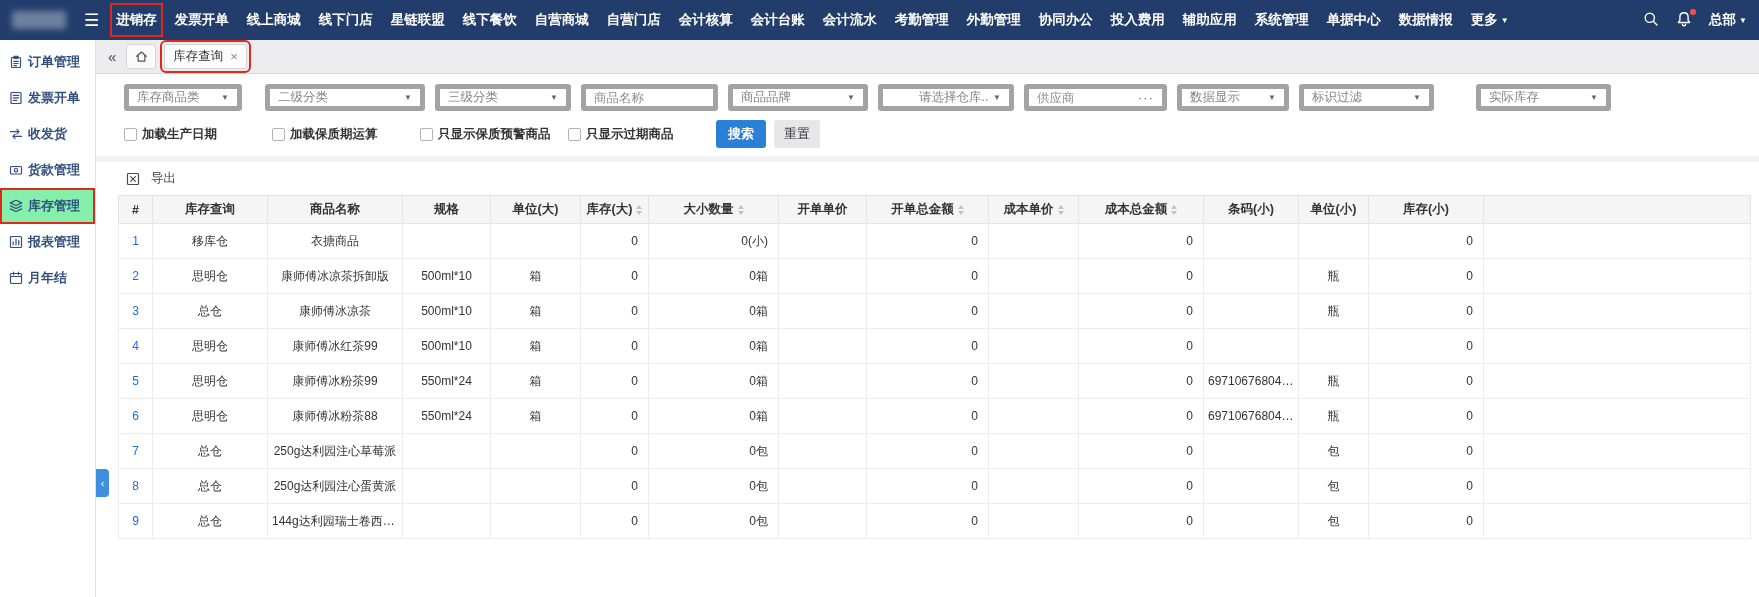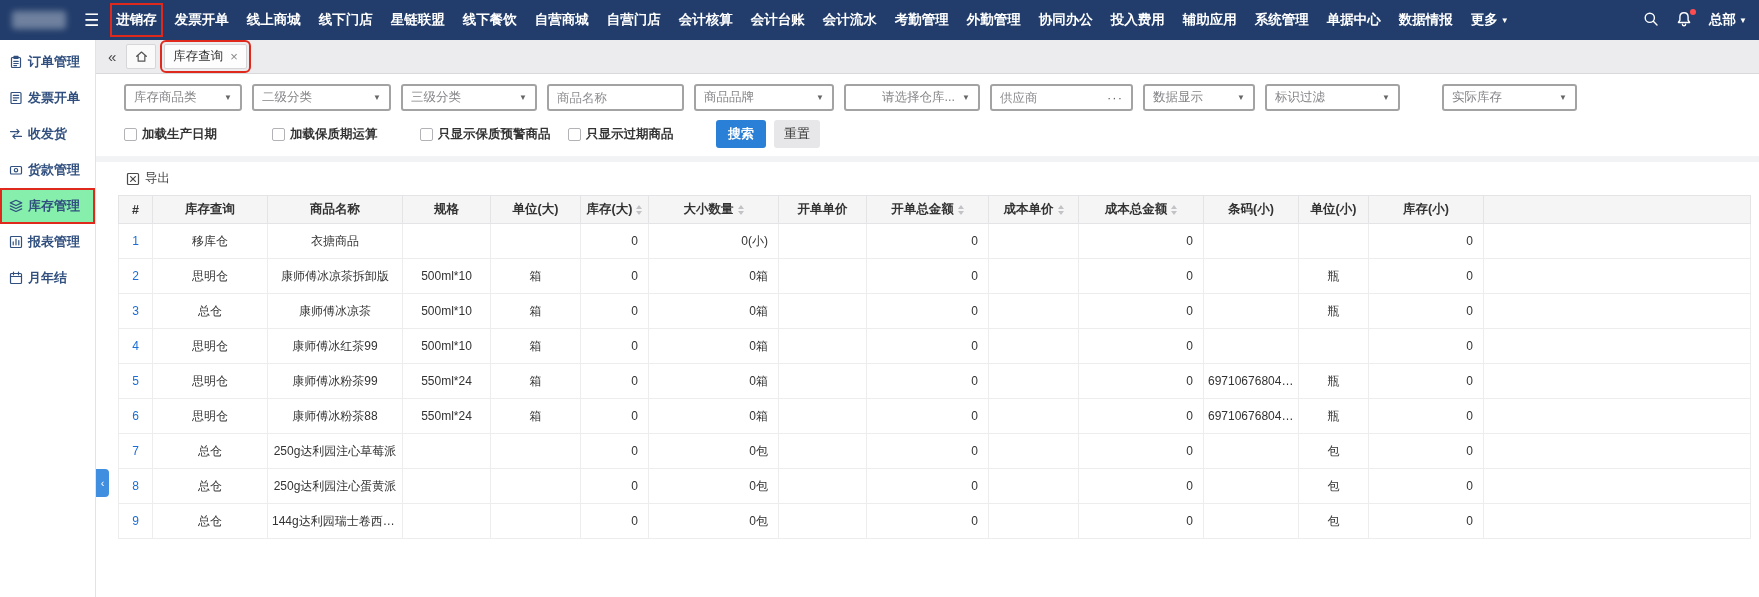--- a/index.html
+++ b/index.html
@@ -36,39 +36,39 @@
   .tb-collapse { font-size:15px; color:#444; cursor:pointer; padding:0 2px; }
   .tab-home { width:30px; height:25px; background:#fafafa; border:1px solid #d6d6d8; border-radius:2px; display:flex; align-items:center; justify-content:center; cursor:pointer; }
   .tab-home svg { width:13px; height:13px; fill:none; stroke:#555; stroke-width:1.3; stroke-linecap:round; stroke-linejoin:round; }
   .tab { height:25px; background:#fdfdfd; border:1px solid #d6d6d8; border-radius:2px; display:flex; align-items:center; padding:0 8px; font-size:12.5px; color:#333; cursor:pointer; }
   .tab.annotated { outline:2px solid var(--annot,#e0291d); outline-offset:2px; }
   .tab-close { margin-left:7px; color:#888; font-size:13px; cursor:pointer; }
 
   
   .filter-panel { background:#fff; padding:10px 0 8px 28px; flex:none; }
   .filter-row { display:flex; align-items:center; gap:10px; }
-  .control { height:27px; border:2px solid #a3a3a3; border-radius:3px; background:#fff; display:flex; align-items:center; padding:0 8px; font-size:12.5px; color:#848488; flex:none; }
+  .control { height:27px; border:5px solid #a3a3a3; border-radius:3px; background:#fff; display:flex; align-items:center; padding:0 8px; font-size:12.5px; color:#848488; flex:none; }
   .ctl-text { white-space:nowrap; overflow:hidden; }
   .sel-caret { margin-left:auto; font-size:8px; color:#666; padding-left:4px; }
   .ctl-input { border:none; outline:none; width:100%; height:100%; font-size:12.5px; color:#555; font-family:inherit; background:transparent; }
   .ctl-input::placeholder { color:#8c8c90; }
   .picker { margin-left:4px; color:#666; font-size:13px; letter-spacing:1px; cursor:pointer; line-height:10px; }
   .checkbox-row { display:flex; align-items:center; margin-top:9px; height:28px; }
   .check-item { display:inline-flex; align-items:center; gap:5px; cursor:pointer; }
   .checkbox-row .check-item { width:148px; flex:none; }
   .cb { width:13px; height:13px; border:1px solid #b3b3b7; border-radius:2px; background:#fff; flex:none; }
   .cb-label { font-size:12.5px; color:#333; white-space:nowrap; }
   .checkbox-row .cb-label { font-weight:bold; }
   .btn-search { width:50px; height:28px; background:var(--accent,#2a80d6); color:#fff; border:none; border-radius:3px; font-size:13px; font-weight:bold; cursor:pointer; margin-left:0; font-family:inherit; }
   .btn-reset { width:46px; height:28px; background:#e7e7e9; color:#333; border:none; border-radius:3px; font-size:13px; cursor:pointer; margin-left:8px; font-family:inherit; }
 
   
   .table-panel { background:#fff; margin-top:6px; flex:1; padding:0 8px 0 22px; overflow:hidden; }
   .toolbar { display:flex; align-items:center; gap:12px; padding:8px 0 8px 8px; }
-  .export-btn { display:inline-flex; align-items:center; gap:5px; font-size:12.5px; color:#444; cursor:pointer; }
+  .export-btn { display:inline-flex; align-items:center; gap:11px; font-size:12.5px; color:#444; cursor:pointer; }
   .export-btn svg { width:14px; height:14px; fill:none; stroke:#4a4a4a; stroke-width:1.2; stroke-linecap:round; }
   .toolbar .check-item { width:auto; }
   .toolbar .cb-label { color:#555; font-weight:normal; }
 
   .grid { width:100%; border-collapse:collapse; table-layout:fixed; }
   .grid th { background:#f5f5f6; border:1px solid #e4e4e6; height:28px; font-size:12.5px; font-weight:bold; color:#333; padding:0 4px; white-space:nowrap; }
   .grid td { border:1px solid #ededee; height:35px; font-size:12px; color:#333; padding:0 10px; white-space:nowrap; overflow:hidden; text-overflow:ellipsis; background:#fff; }
   .grid td.ac { text-align:center; padding:0 4px; }
   .grid td.ar { text-align:right; }
   .grid td.rownum { color:var(--link,#1a6ed8); cursor:pointer; }
@@ -209,21 +209,21 @@
         <span class="tab-close">×</span>
       </div>
     </div>
 
     <section class="filter-panel">
       <div class="filter-row">
           <div class="control" style="width: 118px;">
             <span class="ctl-text">库存商品类</span>
             <span class="sel-caret">▼</span>
           </div>
-          <div class="control" style="width: 139px;">
+          <div class="control" style="width: 160px; margin-left: 13px;">
             <span class="ctl-text">二级分类</span>
             <span class="sel-caret">▼</span>
           </div>
           <div class="control" style="width: 136px;">
             <span class="ctl-text">三级分类</span>
             <span class="sel-caret">▼</span>
           </div>
           <div class="control" style="width: 137px;">
             <input class="ctl-input" placeholder="商品名称" style="">
           </div>

